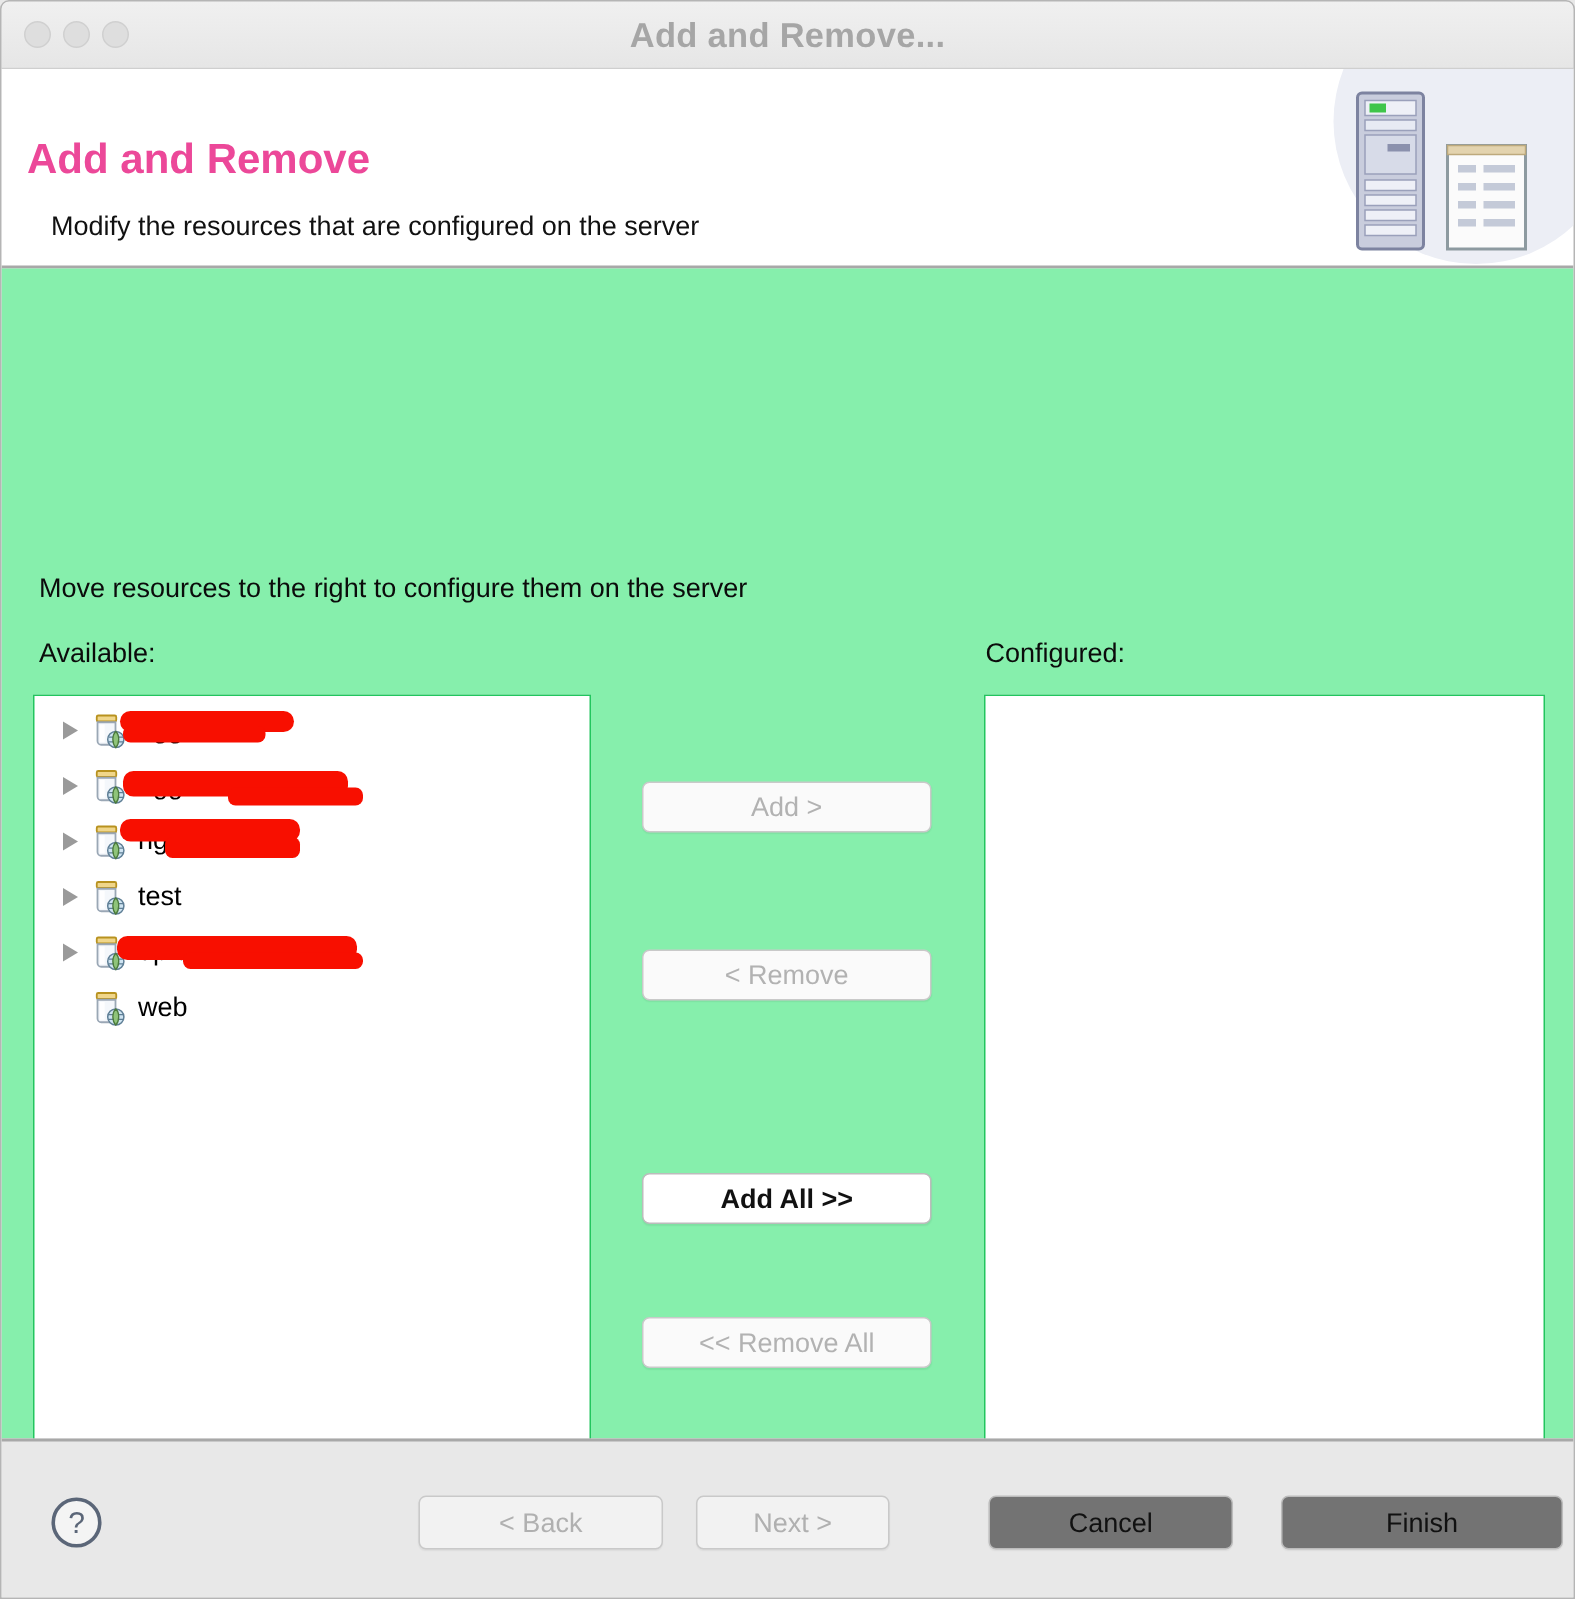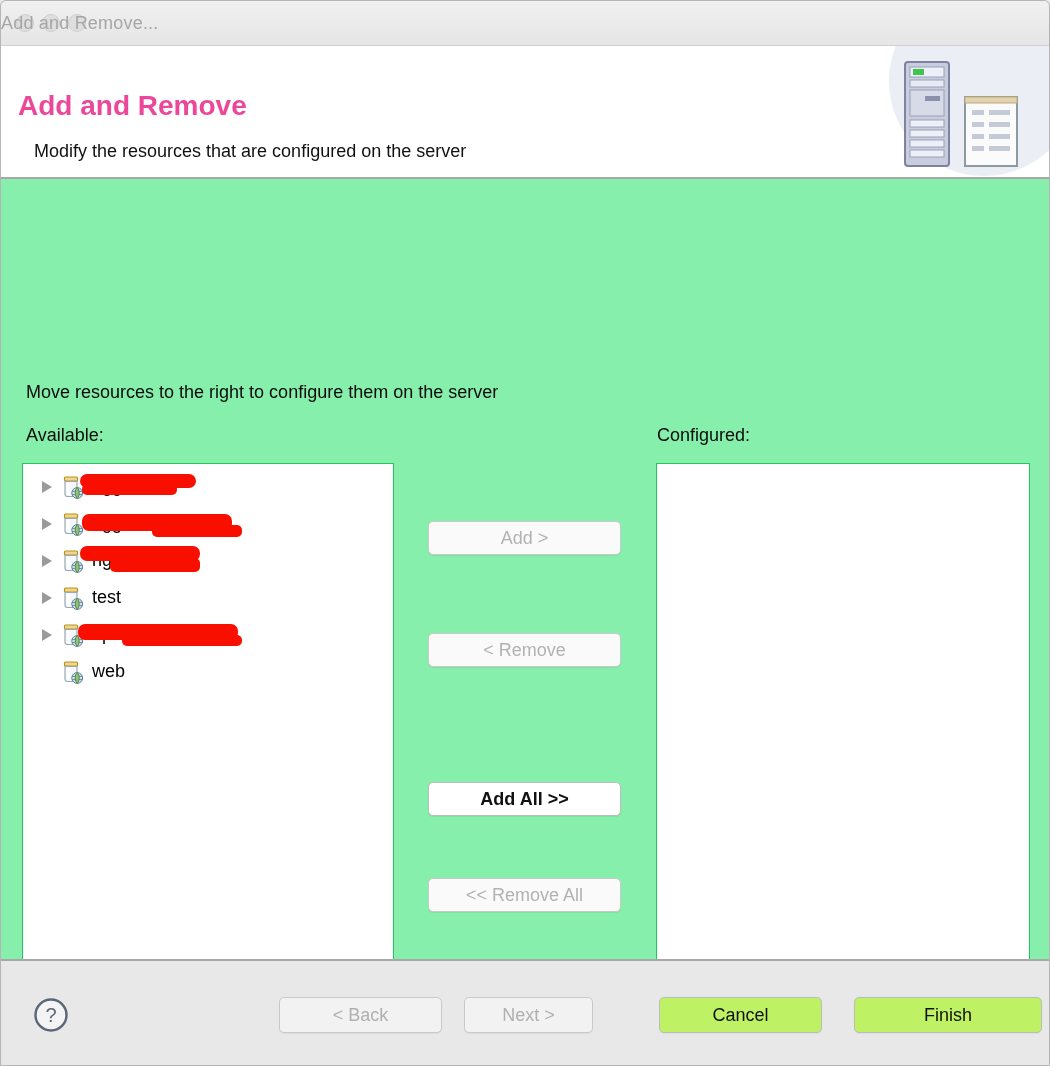--- a/index.html
+++ b/index.html
@@ -48,23 +48,25 @@
     width: 16px;
     height: 16px;
     border-radius: 50%;
     background: #dedede;
     border: 1px solid #d0d0d0;
   }
   .title-text {
     position: absolute;
     left: 0;
     right: 0;
-    font-size: 18px;
+    text-align: center;
+    font-size: 23px;
     color: #a6a6a6;
     letter-spacing: 0.2px;
+    font-weight: bold;
   }
 
   
   .banner {
     position: relative;
     flex: 0 0 131px;
     background: #ffffff;
     border-bottom: 2px solid #a8a8a8;
     overflow: hidden;
   }
@@ -262,21 +264,21 @@
     box-sizing: border-box;
     font-size: 18px;
     text-align: center;
     line-height: 34px;
     border: 1px solid #c9c9c9;
     background: #f2f2f2;
     color: #b0b0b0;
     box-shadow: 0 1px 1px rgba(0,0,0,0.05);
   }
   .foot-btn.enabled {
-    background: #bef264;
+    background: #737373;
     color: #111;
     border: 1px solid #bcbcbc;
   }
   .btn-back   { left: 278px; top: 996px; width: 163px; }
   .btn-next   { left: 463px; top: 996px; width: 129px; }
   .btn-cancel { left: 658px; top: 996px; width: 163px; }
   .btn-finish { left: 853px; top: 996px; width: 188px; }
 
   .footer-abs { position: absolute; }
 </style>

